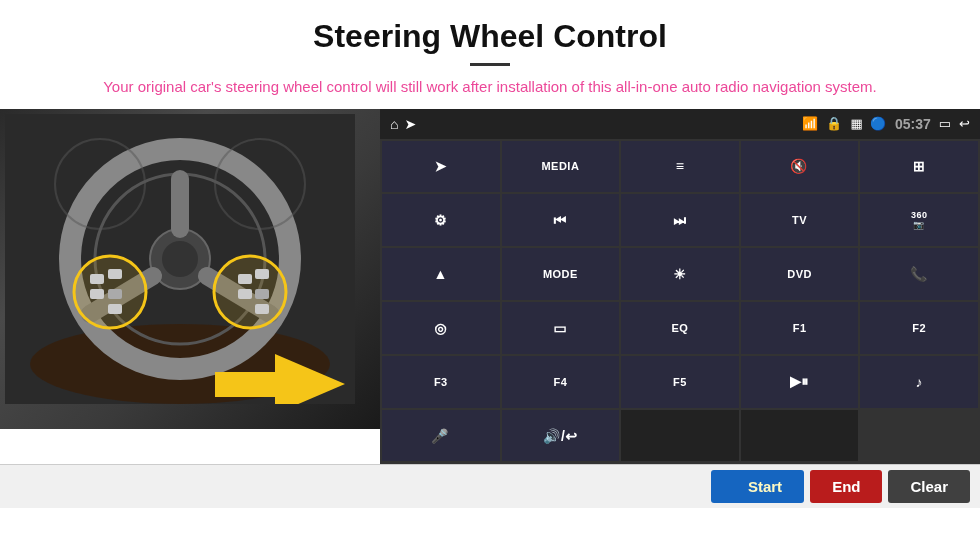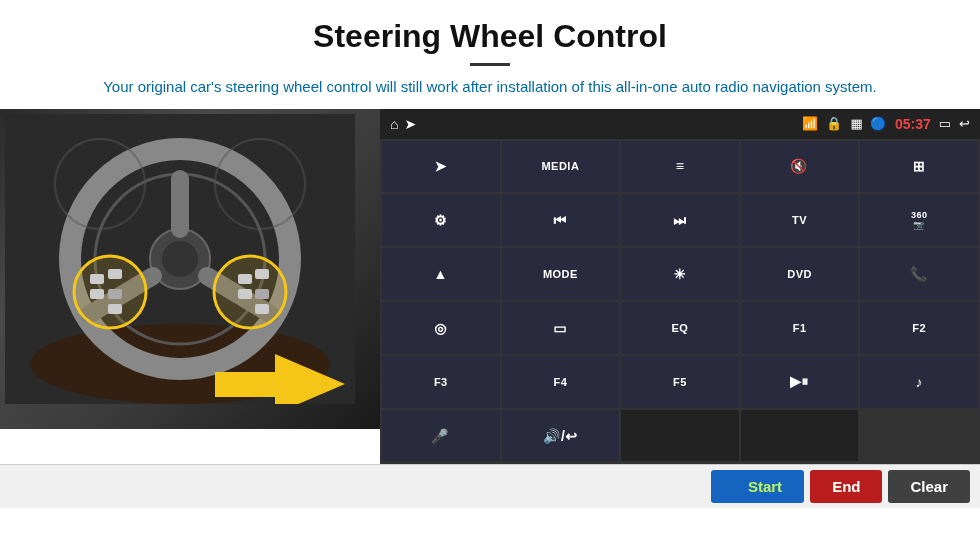--- a/index.html
+++ b/index.html
@@ -23,21 +23,21 @@
       color: #111;
     }
     .header-divider {
       width: 40px;
       height: 3px;
       background: #333;
       margin: 8px auto 10px;
     }
     .header p {
       font-size: 15px;
-      color: #0369a1;
+      color: #ec4899;
       line-height: 1.5;
     }
 
     
     .main-content {
       display: flex;
       width: 980px;
       height: 355px;
       position: relative;
     }
@@ -88,21 +88,21 @@
     .status-bar-right {
       display: flex;
       align-items: center;
       gap: 8px;
       color: #fff;
       font-size: 13px;
     }
 
     .time-display {
       font-size: 14px;
-      color: #ef4444;
+      color: #a3a3a3;
       font-weight: bold;
     }
 
     
     .button-grid {
       display: grid;
       grid-template-columns: repeat(5, 1fr);
       grid-template-rows: repeat(6, 1fr);
       gap: 2px;
       padding: 2px;
@@ -144,21 +144,21 @@
       padding: 8px 22px;
       border: none;
       cursor: pointer;
       font-size: 15px;
       font-weight: bold;
       border-radius: 3px;
     }
 
     .btn-start {
       background: #1565c0;
-      color: #bef264;
+      color: #fef9c3;
       padding-left: 37px;
     }
 
     .btn-end {
       background: #b91c1c;
       color: #fff;
     }
 
     .btn-clear {
       background: #404040;

